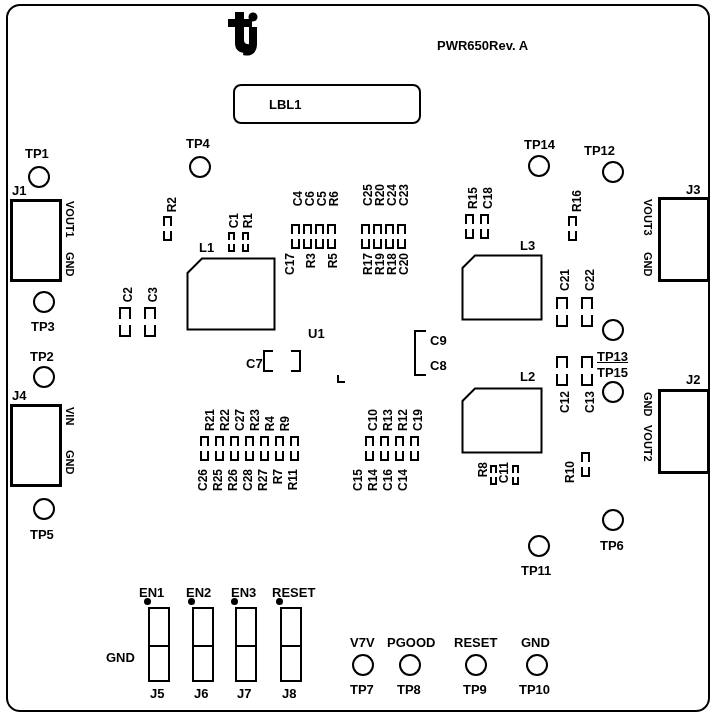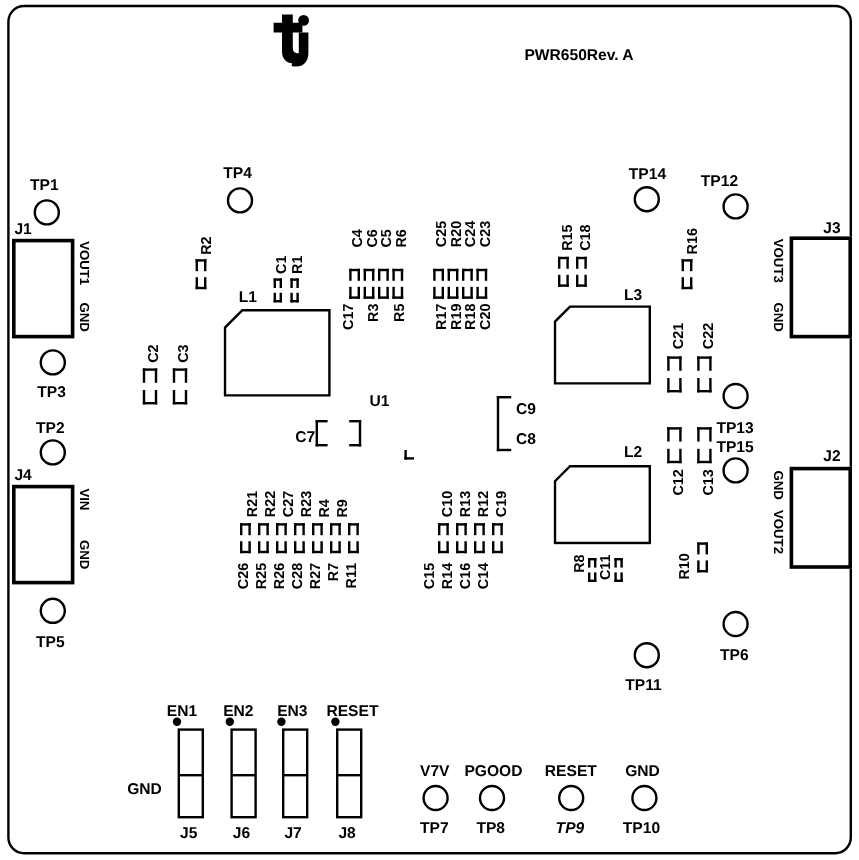--- a/index.html
+++ b/index.html
@@ -37,28 +37,31 @@
   <div class="ti-logo">
     <svg class="ti-mark" width="38" height="48" viewBox="0 0 38 48">
       <path d="M13 2 h9 v7 h8 v8 h-8 v13 c0 4 3 5 8 4 v8 c-11 3 -17 -1 -17 -9 v-16 h-7 v-8 h7 z" fill="#000"></path>
       <circle cx="31" cy="7" r="4.5" fill="#000"></circle>
       <path d="M27 17 h8 v17 c0 9 -6 13 -14 11 l1 -7 c4 1 5 -1 5 -5 z" fill="#000"></path>
     </svg>
   </div>
 
   <div class="board-rev">PWR650Rev. A</div>
 
+  <div class="lbl-box">
+    <span>LBL1</span>
+  </div>
 <div class="hlabel" style="left: 25px; top: 147px;">TP1</div>
     <div class="hlabel" style="left: 186px; top: 137px;">TP4</div>
     <div class="hlabel" style="left: 524px; top: 138px;">TP14</div>
     <div class="hlabel" style="left: 584px; top: 144px;">TP12</div>
     <div class="hlabel" style="left: 12px; top: 184px;">J1</div>
     <div class="hlabel" style="left: 686px; top: 183px;">J3</div>
     <div class="hlabel" style="left: 31px; top: 320px;">TP3</div>
-    <div class="hlabel" style="left: 597px; top: 350px;">TP13</div>
+    <div class="hlabel" style="left: 597px; top: 350px; text-decoration: underline;">TP13</div>
     <div class="hlabel" style="left: 30px; top: 350px;">TP2</div>
     <div class="hlabel" style="left: 597px; top: 366px;">TP15</div>
     <div class="hlabel" style="left: 12px; top: 389px;">J4</div>
     <div class="hlabel" style="left: 686px; top: 373px;">J2</div>
     <div class="hlabel" style="left: 30px; top: 528px;">TP5</div>
     <div class="hlabel" style="left: 600px; top: 539px;">TP6</div>
     <div class="hlabel" style="left: 521px; top: 564px;">TP11</div>
     <div class="hlabel" style="left: 199px; top: 241px;">L1</div>
     <div class="hlabel" style="left: 520px; top: 239px;">L3</div>
     <div class="hlabel" style="left: 520px; top: 370px;">L2</div>
@@ -74,21 +77,21 @@
     <div class="hlabel" style="left: 150px; top: 687px;">J5</div>
     <div class="hlabel" style="left: 194px; top: 687px;">J6</div>
     <div class="hlabel" style="left: 237px; top: 687px; text-align: center;">J7</div>
     <div class="hlabel" style="left: 282px; top: 687px;">J8</div>
     <div class="hlabel" style="left: 350px; top: 636px;">V7V</div>
     <div class="hlabel" style="left: 387px; top: 636px;">PGOOD</div>
     <div class="hlabel" style="left: 454px; top: 636px;">RESET</div>
     <div class="hlabel" style="left: 521px; top: 636px;">GND</div>
     <div class="hlabel" style="left: 350px; top: 683px;">TP7</div>
     <div class="hlabel" style="left: 397px; top: 683px;">TP8</div>
-    <div class="hlabel" style="left: 463px; top: 683px; font-style: italic;">TP9</div>
+    <div class="hlabel" style="left: 463px; top: 683px;">TP9</div>
     <div class="hlabel" style="left: 519px; top: 683px;">TP10</div>
     <div class="vlabel" style="left: 166px; bottom: 505px;">R2</div>
     <div class="vlabel" style="left: 228px; bottom: 489px;">C1</div>
     <div class="vlabel" style="left: 242px; bottom: 489px;">R1</div>
     <div class="vlabel" style="left: 122px; bottom: 415px;">C2</div>
     <div class="vlabel" style="left: 147px; bottom: 415px;">C3</div>
     <div class="vlabel" style="left: 292px; bottom: 511px;">C4</div>
     <div class="vlabel" style="left: 304px; bottom: 511px;">C6</div>
     <div class="vlabel" style="left: 316px; bottom: 511px;">C5</div>
     <div class="vlabel" style="left: 328px; bottom: 511px;">R6</div>

